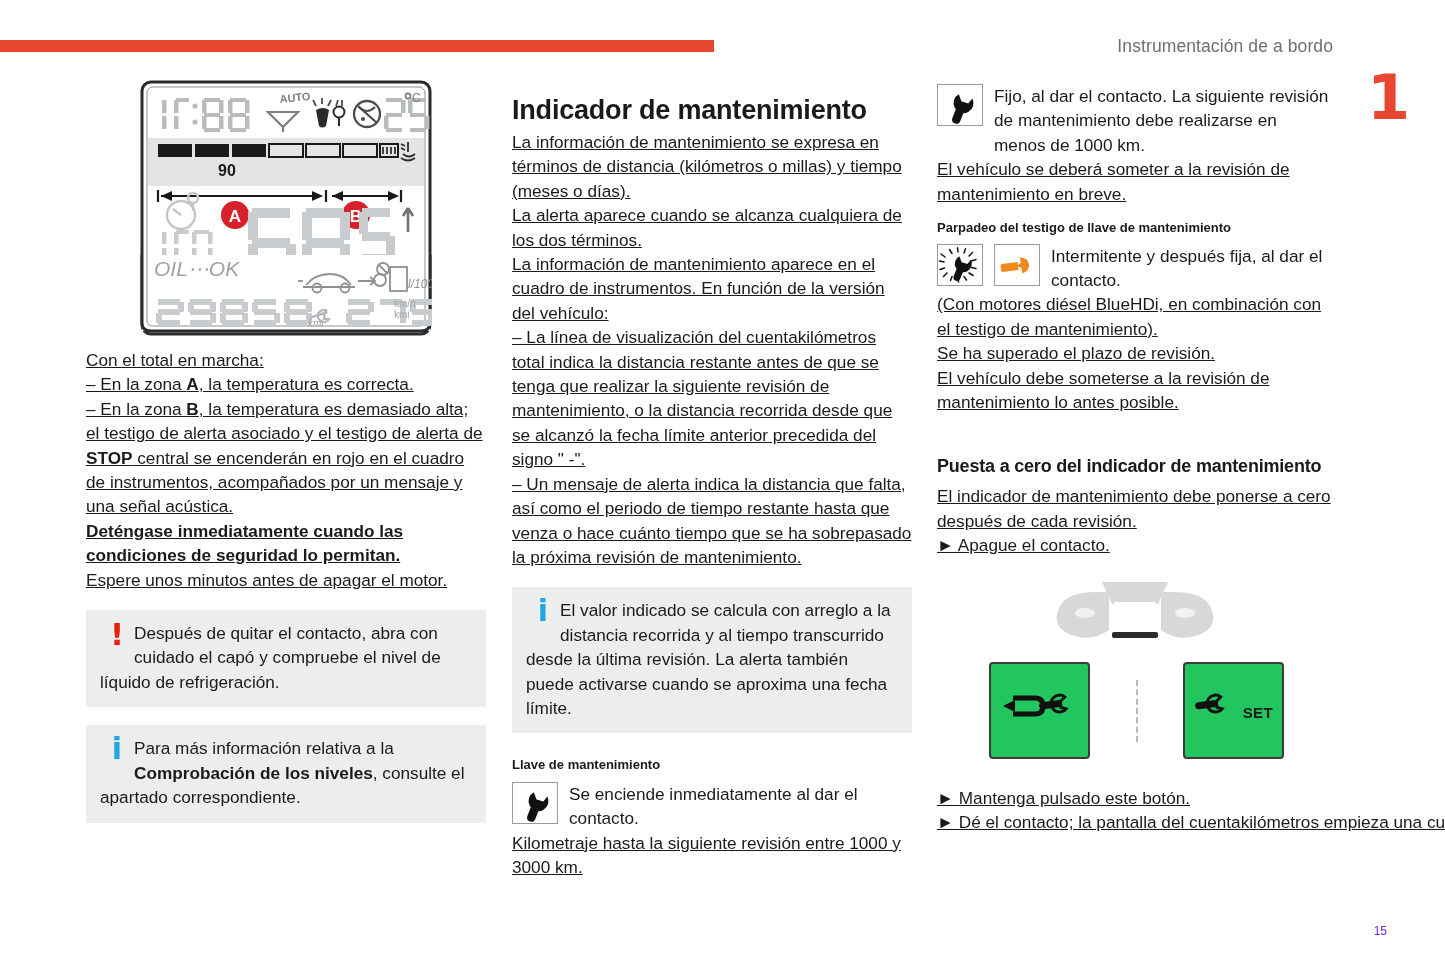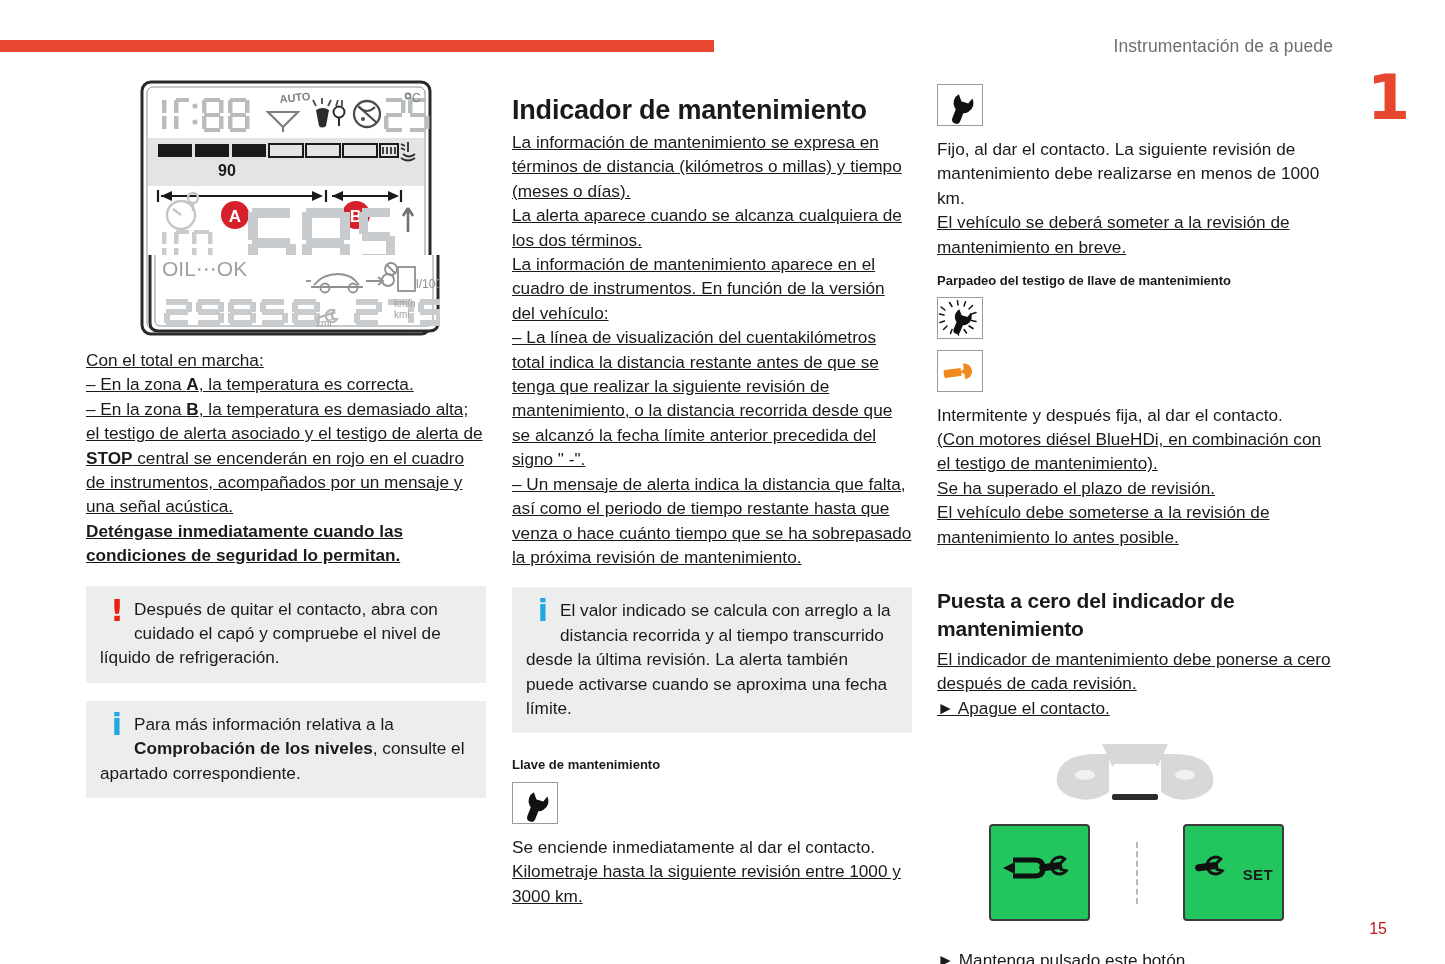--- a/index.html
+++ b/index.html
@@ -44,22 +44,22 @@
     font-size: 62px;
     line-height: 52px;
     font-weight: 700;
     font-family: "DejaVu Sans", sans-serif;
     text-align: center;
   }
   .page-number {
     position: absolute;
     right: 58px;
     bottom: 26px;
-    font-size: 16px;
-    color: #b91c1c;
+    font-size: 12px;
+    color: #6d28d9;
   }
 
   
   .col {
     position: absolute;
     top: 84px;
     font-size: 17.2px;
     line-height: 24.4px;
   }
   .col-left  { left: 86px;   width: 400px; }
@@ -123,21 +123,20 @@
     display: inline-block;
     vertical-align: top;
     position: relative;
   }
   .icon-box svg { position: absolute; left: 0; top: 0; }
 
   .tell {
     display: flex;
     align-items: flex-start;
     gap: 11px;
-    flex-direction: column;
   }
   .tell .tell-text { flex: 1; }
 
   
   .lcd-wrap {
     position: absolute;
     left: 140px;
     top: 80px;
     width: 292px;
     height: 256px;
@@ -175,21 +174,21 @@
     font-size: 15px;
     font-weight: 700;
     letter-spacing: 0.4px;
   }
   .arrow-line { white-space: nowrap; }
 </style>
 </head>
 <body>
 
 <div class="top-rule"></div>
-<div class="header-title">Instrumentación de a puede</div>
+<div class="header-title">Instrumentación de a bordo</div>
 <div class="chapter-number">1</div>
 <div class="page-number">15</div>
 
 <div class="lcd-wrap">
   <svg width="292" height="256" viewBox="0 0 292 256" xmlns="http://www.w3.org/2000/svg">
     <defs>
       <style>
         .seg  { fill:#c9ccce; }
         .lgry { fill:#b9bcbe; }
         .dgry { fill:#6f7376; }
@@ -368,21 +367,21 @@
           <rect x="157" y="239" width="17" height="10"></rect>
         <rect x="177" y="239" width="17" height="10"></rect>
           <rect x="197" y="239" width="17" height="10"></rect>
         <rect x="217" y="239" width="17" height="10"></rect>
           <rect x="237" y="239" width="17" height="10"></rect>
       </g>
     </g>
   </svg>
 </div>
 
-<div style="position:absolute;left:148px;top:255px;width:292px;height:83px;">
+<div style="position:absolute;left:140px;top:255px;width:292px;height:83px;font-style:italic;">
   <svg width="292" height="83" viewBox="0 0 292 83" xmlns="http://www.w3.org/2000/svg">
     <rect x="2" y="0" width="288" height="76" fill="#ffffff"></rect>
     <path d="M2 0 L2 68 q0 8 9 8 L281 76 q9 0 9 -8 L290 0" fill="none" stroke="#2b2b2b" stroke-width="3"></path>
     <path d="M7 0 L7 66 q0 5 6 5 L279 71 q6 0 6 -5 L285 0" fill="none" stroke="#8d9194" stroke-width="1"></path>
 
     <text x="14" y="21" font-family="Liberation Sans, sans-serif" font-size="21" fill="#9ea2a5">OIL⋯OK</text>
 
     <g stroke="#8d9194" stroke-width="1.8" fill="none">
       <path d="M166 30 q9 -11 24 -11 q14 0 21 11"></path>
       <path d="M163 32 l52 0"></path>
@@ -459,20 +458,21 @@
 </div>
 
 <div class="col col-left" style="top:348px;">
   <p>Con el total en marcha:</p>
 
   <p><span>–  En la zona </span><span class="b">A</span><span>, la temperatura es correcta.</span></p>
 
   <p><span>–  En la zona </span><span class="b">B</span><span>, la temperatura es demasiado alta; el testigo de alerta asociado y el testigo de alerta de </span><span class="b">STOP</span><span> central se encenderán en rojo en el cuadro de instrumentos, acompañados por un mensaje y una señal acústica.</span></p>
 
   <p class="b">Deténgase inmediatamente cuando las condiciones de seguridad lo permitan.</p>
+  <p>Espere unos minutos antes de apagar el motor.</p>
 
   <div class="callout">
     <span class="glyph warn">!</span>
     <div class="ctext">Después de quitar el contacto, abra con cuidado el capó y compruebe el nivel de líquido de refrigeración.</div>
   </div>
 
   <div class="callout">
     <span class="glyph info">i</span>
     <div class="ctext"><span>Para más información relativa a la </span><span class="b">Comprobación de los niveles</span><span>, consulte el apartado correspondiente.</span></div>
   </div>
@@ -550,21 +550,21 @@
       </svg>
     </span>
     <div class="tell-text">Intermitente y después fija, al dar el contacto.</div>
   </div>
 
   <p>(Con motores diésel BlueHDi, en combinación con el testigo de mantenimiento).</p>
   <p>Se ha superado el plazo de revisión.</p>
   <p>El vehículo debe someterse a la revisión de mantenimiento lo antes posible.</p>
 
   <div class="gap-lg"></div>
-  <h2 class="section-title" style="font-size:21px;line-height:28px;">Puesta a cero del indicador de mantenimiento</h2>
+  <h2 class="section-title" style="font-size:18px;line-height:28px;">Puesta a cero del indicador de mantenimiento</h2>
 
   <p>El indicador de mantenimiento debe ponerse a cero después de cada revisión.</p>
   <p class="arrow-line">► Apague el contacto.</p>
 
   <div class="reset-diagram">
     <span class="wheel">
       <svg width="166" height="66" viewBox="0 0 166 66">
         <g fill="#d7d8d9">
           <path d="M44 12 q-30 0 -37 16 q-8 18 10 26 q22 9 40 -4 l0 -38 Z"></path>
           <path d="M122 12 q30 0 37 16 q8 18 -10 26 q-22 9 -40 -4 l0 -38 Z"></path>

